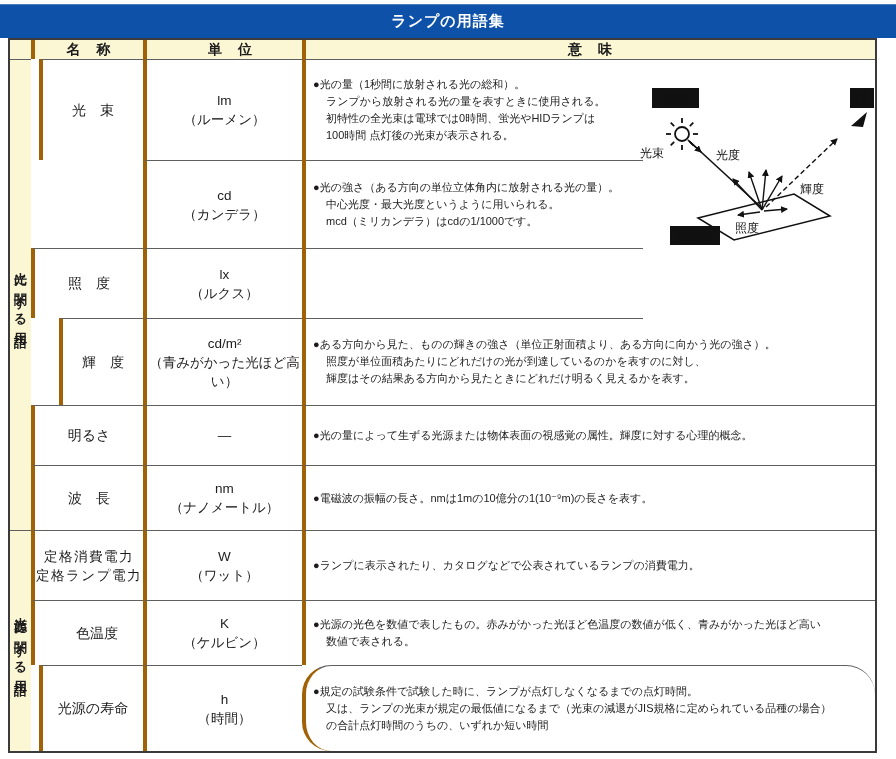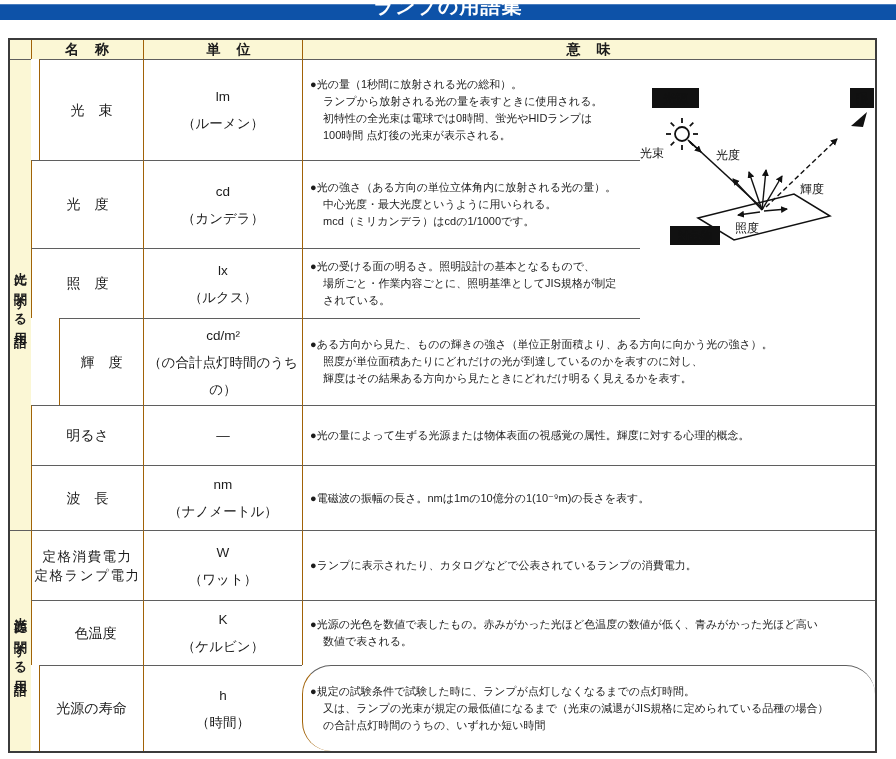--- a/index.html
+++ b/index.html
@@ -3,50 +3,50 @@
 <meta charset="utf-8">
 <style>
   html,body{margin:0;padding:0;}
   body{
     width:896px;height:759px;background:#ffffff;position:relative;
     font-family:"Liberation Sans","DejaVu Sans",sans-serif;
     color:#1c1c1c;-webkit-font-smoothing:antialiased;
   }
   
   .titlebar{
-    position:absolute;left:0;top:4px;width:896px;height:16px;
+    position:absolute;left:0;top:4px;width:896px;height:34px;
     background:#0d52a8;color:#ffffff;
-    display:flex;align-items:flex-end;justify-content:center;
-    font-size:20px;font-weight:bold;letter-spacing:1px;
+    display:flex;align-items:center;justify-content:center;
+    font-size:15px;font-weight:bold;letter-spacing:1px;
     box-shadow:inset 0 1px 0 rgba(255,255,255,.25);
   }
   
   .glossary{
     position:absolute;left:8px;top:38px;width:869px;height:715px;
     box-sizing:border-box;border:2px solid #3b3b3b;background:#ffffff;
     display:grid;
     grid-template-columns:21px 112px 159px 1fr;
     grid-template-rows:19px 101px 88px 70px 87px 60px 65px 70px 65px auto;
   }
   .cell{
     box-sizing:border-box;
-    border-top:1px solid #5f5f5f;border-left:1px solid #a16207;
+    border-top:1px solid #5f5f5f;border-left:4px solid #a16207;
     display:flex;align-items:center;justify-content:center;
     position:relative;
   }
   .c1{border-left:none;}
   .hdr{border-top:none;background:#fbf7d5;font-weight:bold;font-size:14px;letter-spacing:1px;}
   .cream{background:#fbf7d5;}
   .vlabel{
     writing-mode:vertical-rl;font-size:13px;font-weight:bold;
     letter-spacing:3px;line-height:21px;
   }
   .ncell{font-size:14px;text-align:center;white-space:pre-line;line-height:19px;}
   .spaced{letter-spacing:1.5px;font-size:13.5px;}
-  .ucell{font-size:13.5px;text-align:center;white-space:pre-line;line-height:27px;}
+  .ucell{font-size:13.5px;text-align:center;white-space:pre-line;line-height:19px;}
   .mcell{justify-content:flex-start;padding:0 2px 0 7px;}
   .mtext{
     white-space:pre-line;font-size:11px;line-height:17px;
     padding-left:13px;text-indent:-13px;
   }
   .nopart{border-top:none;}
   .partline{position:absolute;top:0;left:0;width:337px;height:1px;background:#5f5f5f;}
   
   .diagram{position:absolute;left:622px;top:20px;width:244px;height:255px;pointer-events:none;}
   .diagram text{font-family:"Liberation Sans","DejaVu Sans",sans-serif;fill:#111;}
@@ -77,43 +77,39 @@
   <div class="cell ncell" style="grid-row:2;grid-column:2;margin-left:8px;">光　束</div>
   <div class="cell ucell" style="grid-row:2;grid-column:3;">lm
 （ルーメン）</div>
   <div class="cell mcell" style="grid-row:2;grid-column:4;">
     <div class="mtext">●光の量（1秒間に放射される光の総和）。
 ランプから放射される光の量を表すときに使用される。
 初特性の全光束は電球では0時間、蛍光やHIDランプは
 100時間 点灯後の光束が表示される。</div>
   </div>
 
-  <div class="cell ncell" style="grid-row:3;grid-column:2;">光　度</div>
   <div class="cell ucell" style="grid-row:3;grid-column:3;">cd
 （カンデラ）</div>
   <div class="cell mcell nopart" style="grid-row:3;grid-column:4;">
     <div class="partline"></div>
     <div class="mtext">●光の強さ（ある方向の単位立体角内に放射される光の量）。
 中心光度・最大光度というように用いられる。
 mcd（ミリカンデラ）はcdの1/1000です。</div>
   </div>
 
   <div class="cell ncell" style="grid-row:4;grid-column:2;">照　度</div>
   <div class="cell ucell" style="grid-row:4;grid-column:3;">lx
 （ルクス）</div>
   <div class="cell mcell nopart" style="grid-row:4;grid-column:4;">
     <div class="partline"></div>
-    <div class="mtext">●光の受ける面の明るさ。照明設計の基本となるもので、
-場所ごと・作業内容ごとに、照明基準としてJIS規格が制定
-されている。</div>
   </div>
 
   <div class="cell ncell" style="grid-row:5;grid-column:2;margin-left:28px;">輝　度</div>
   <div class="cell ucell" style="grid-row:5;grid-column:3;">cd/m²
-（の合計点灯時間のうちの）</div>
+（青みがかった光ほど高い）</div>
   <div class="cell mcell nopart" style="grid-row:5;grid-column:4;">
     <div class="partline"></div>
     <div class="mtext">●ある方向から見た、ものの輝きの強さ（単位正射面積より、ある方向に向かう光の強さ）。
 照度が単位面積あたりにどれだけの光が到達しているのかを表すのに対し、
 輝度はその結果ある方向から見たときにどれだけ明るく見えるかを表す。</div>
   </div>
 
   <div class="cell ncell" style="grid-row:6;grid-column:2;">明るさ</div>
   <div class="cell ucell" style="grid-row:6;grid-column:3;">—</div>
   <div class="cell mcell" style="grid-row:6;grid-column:4;">

